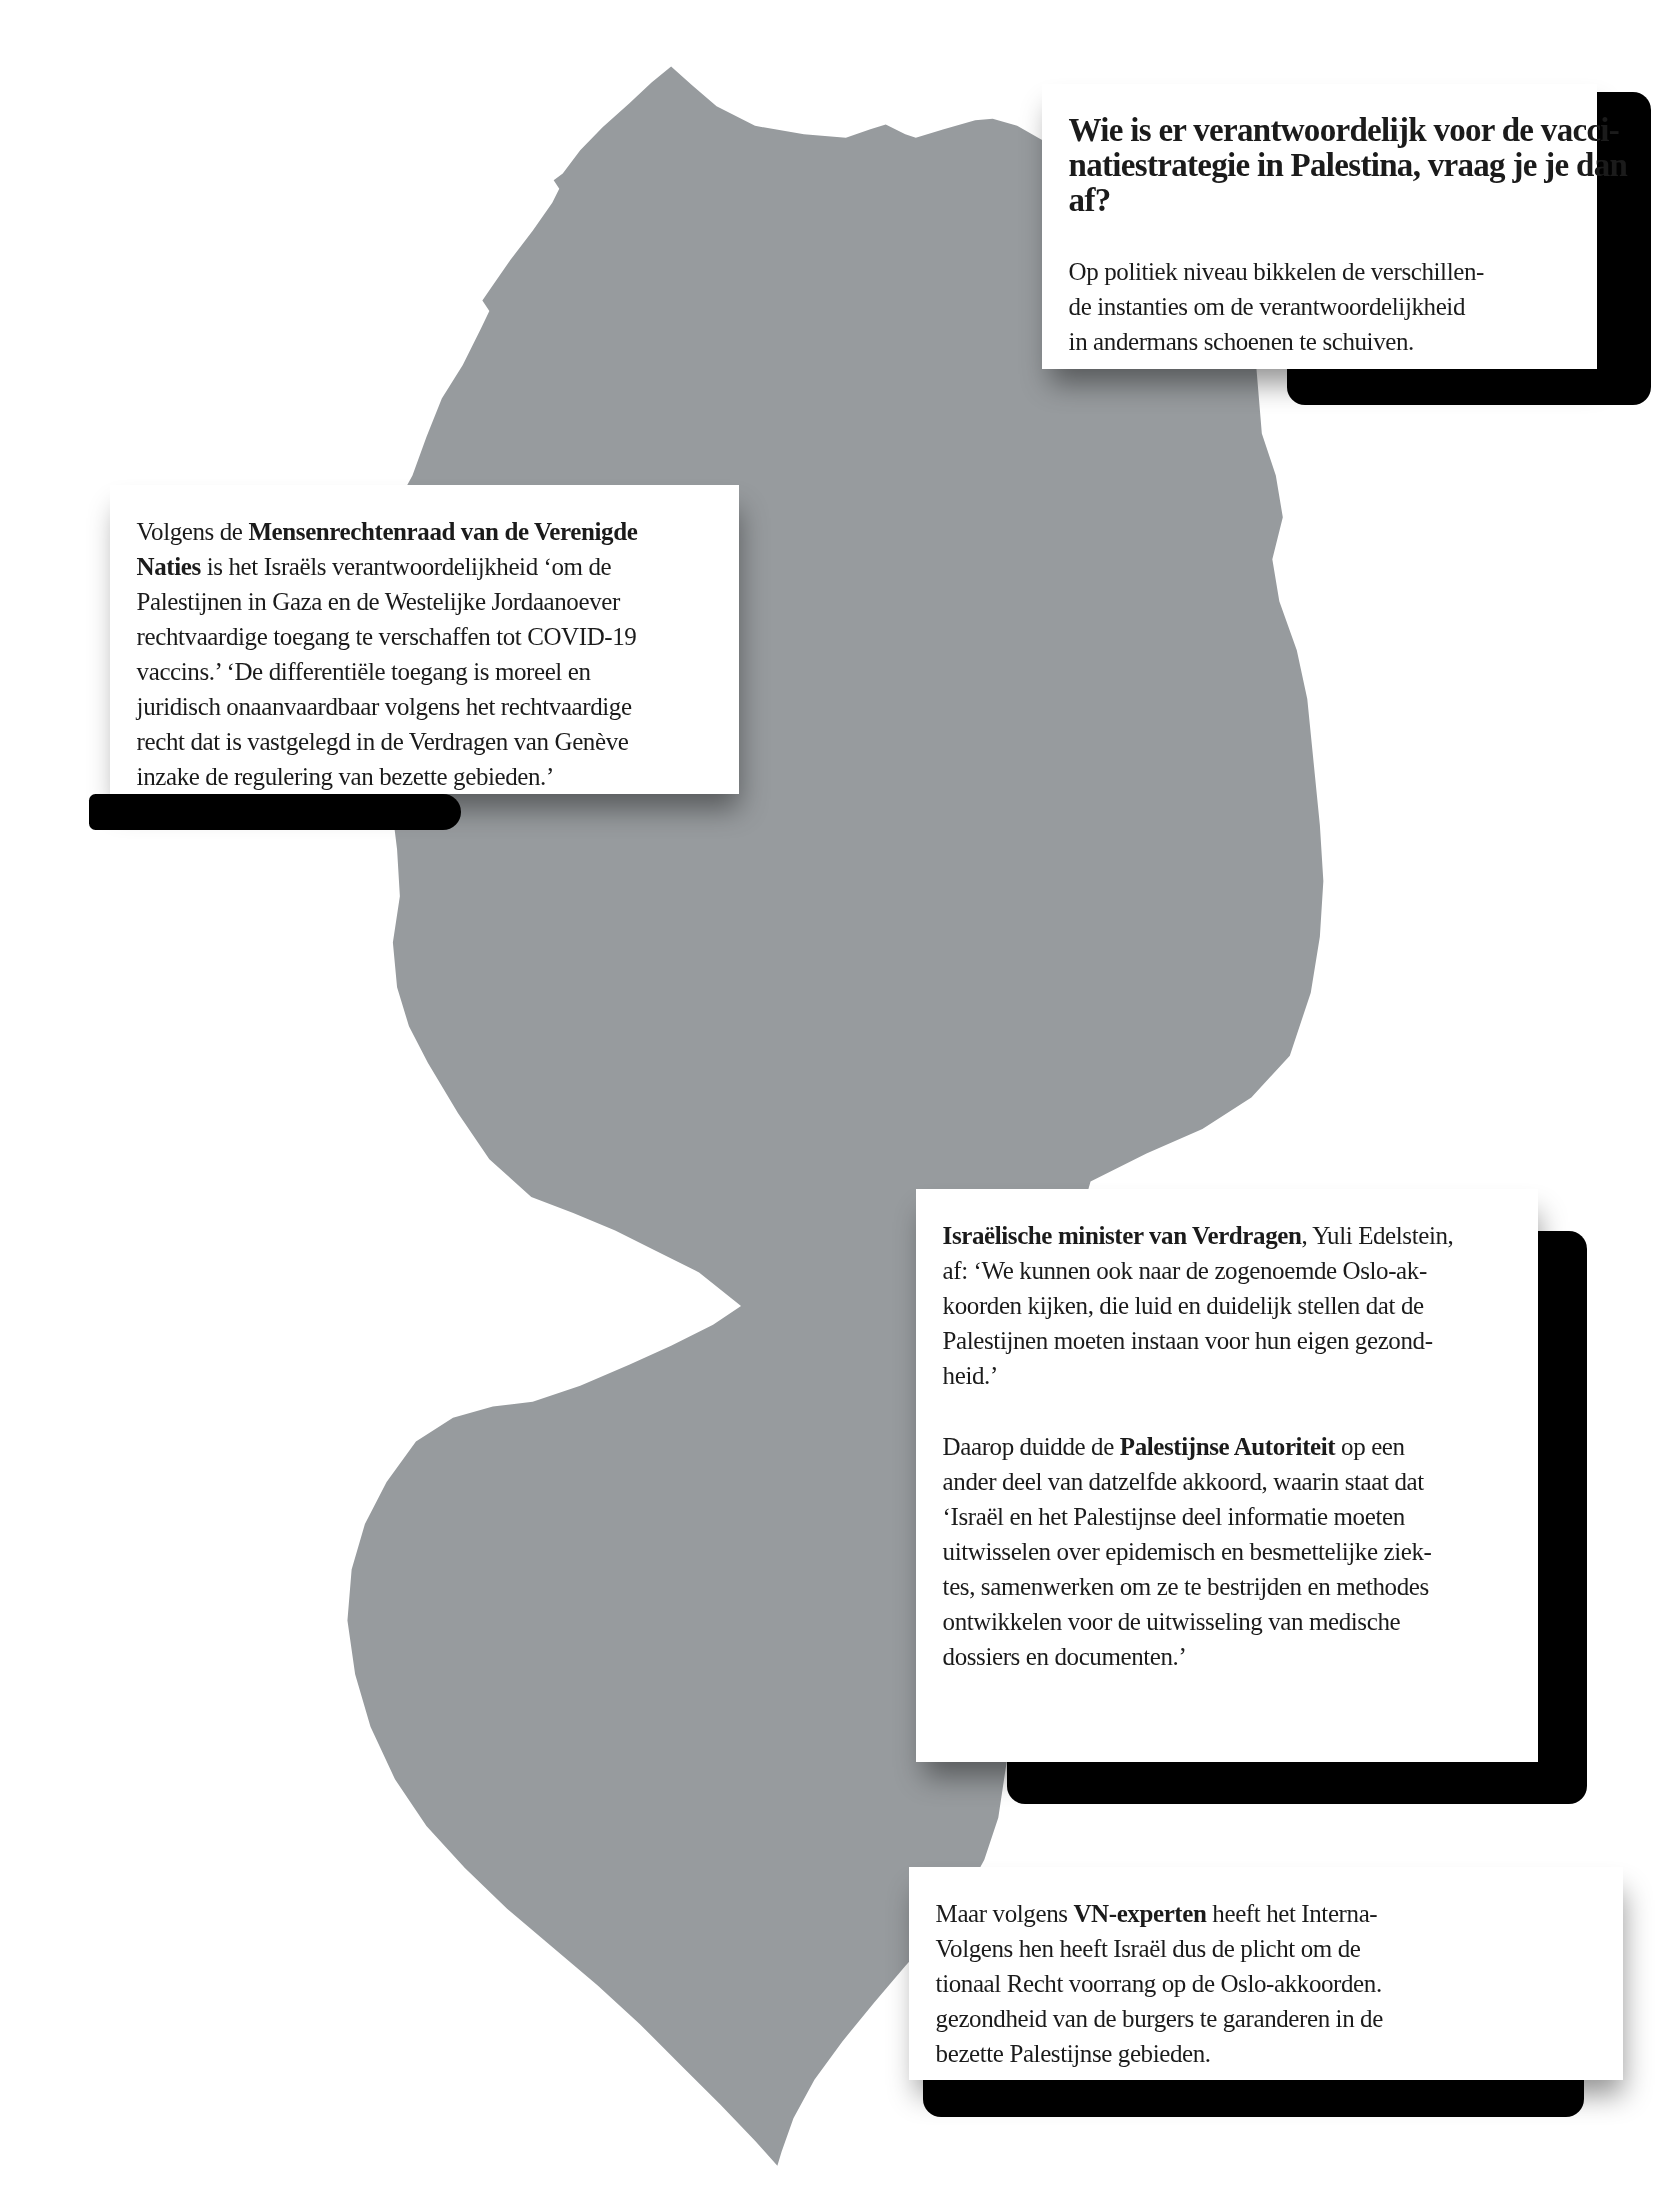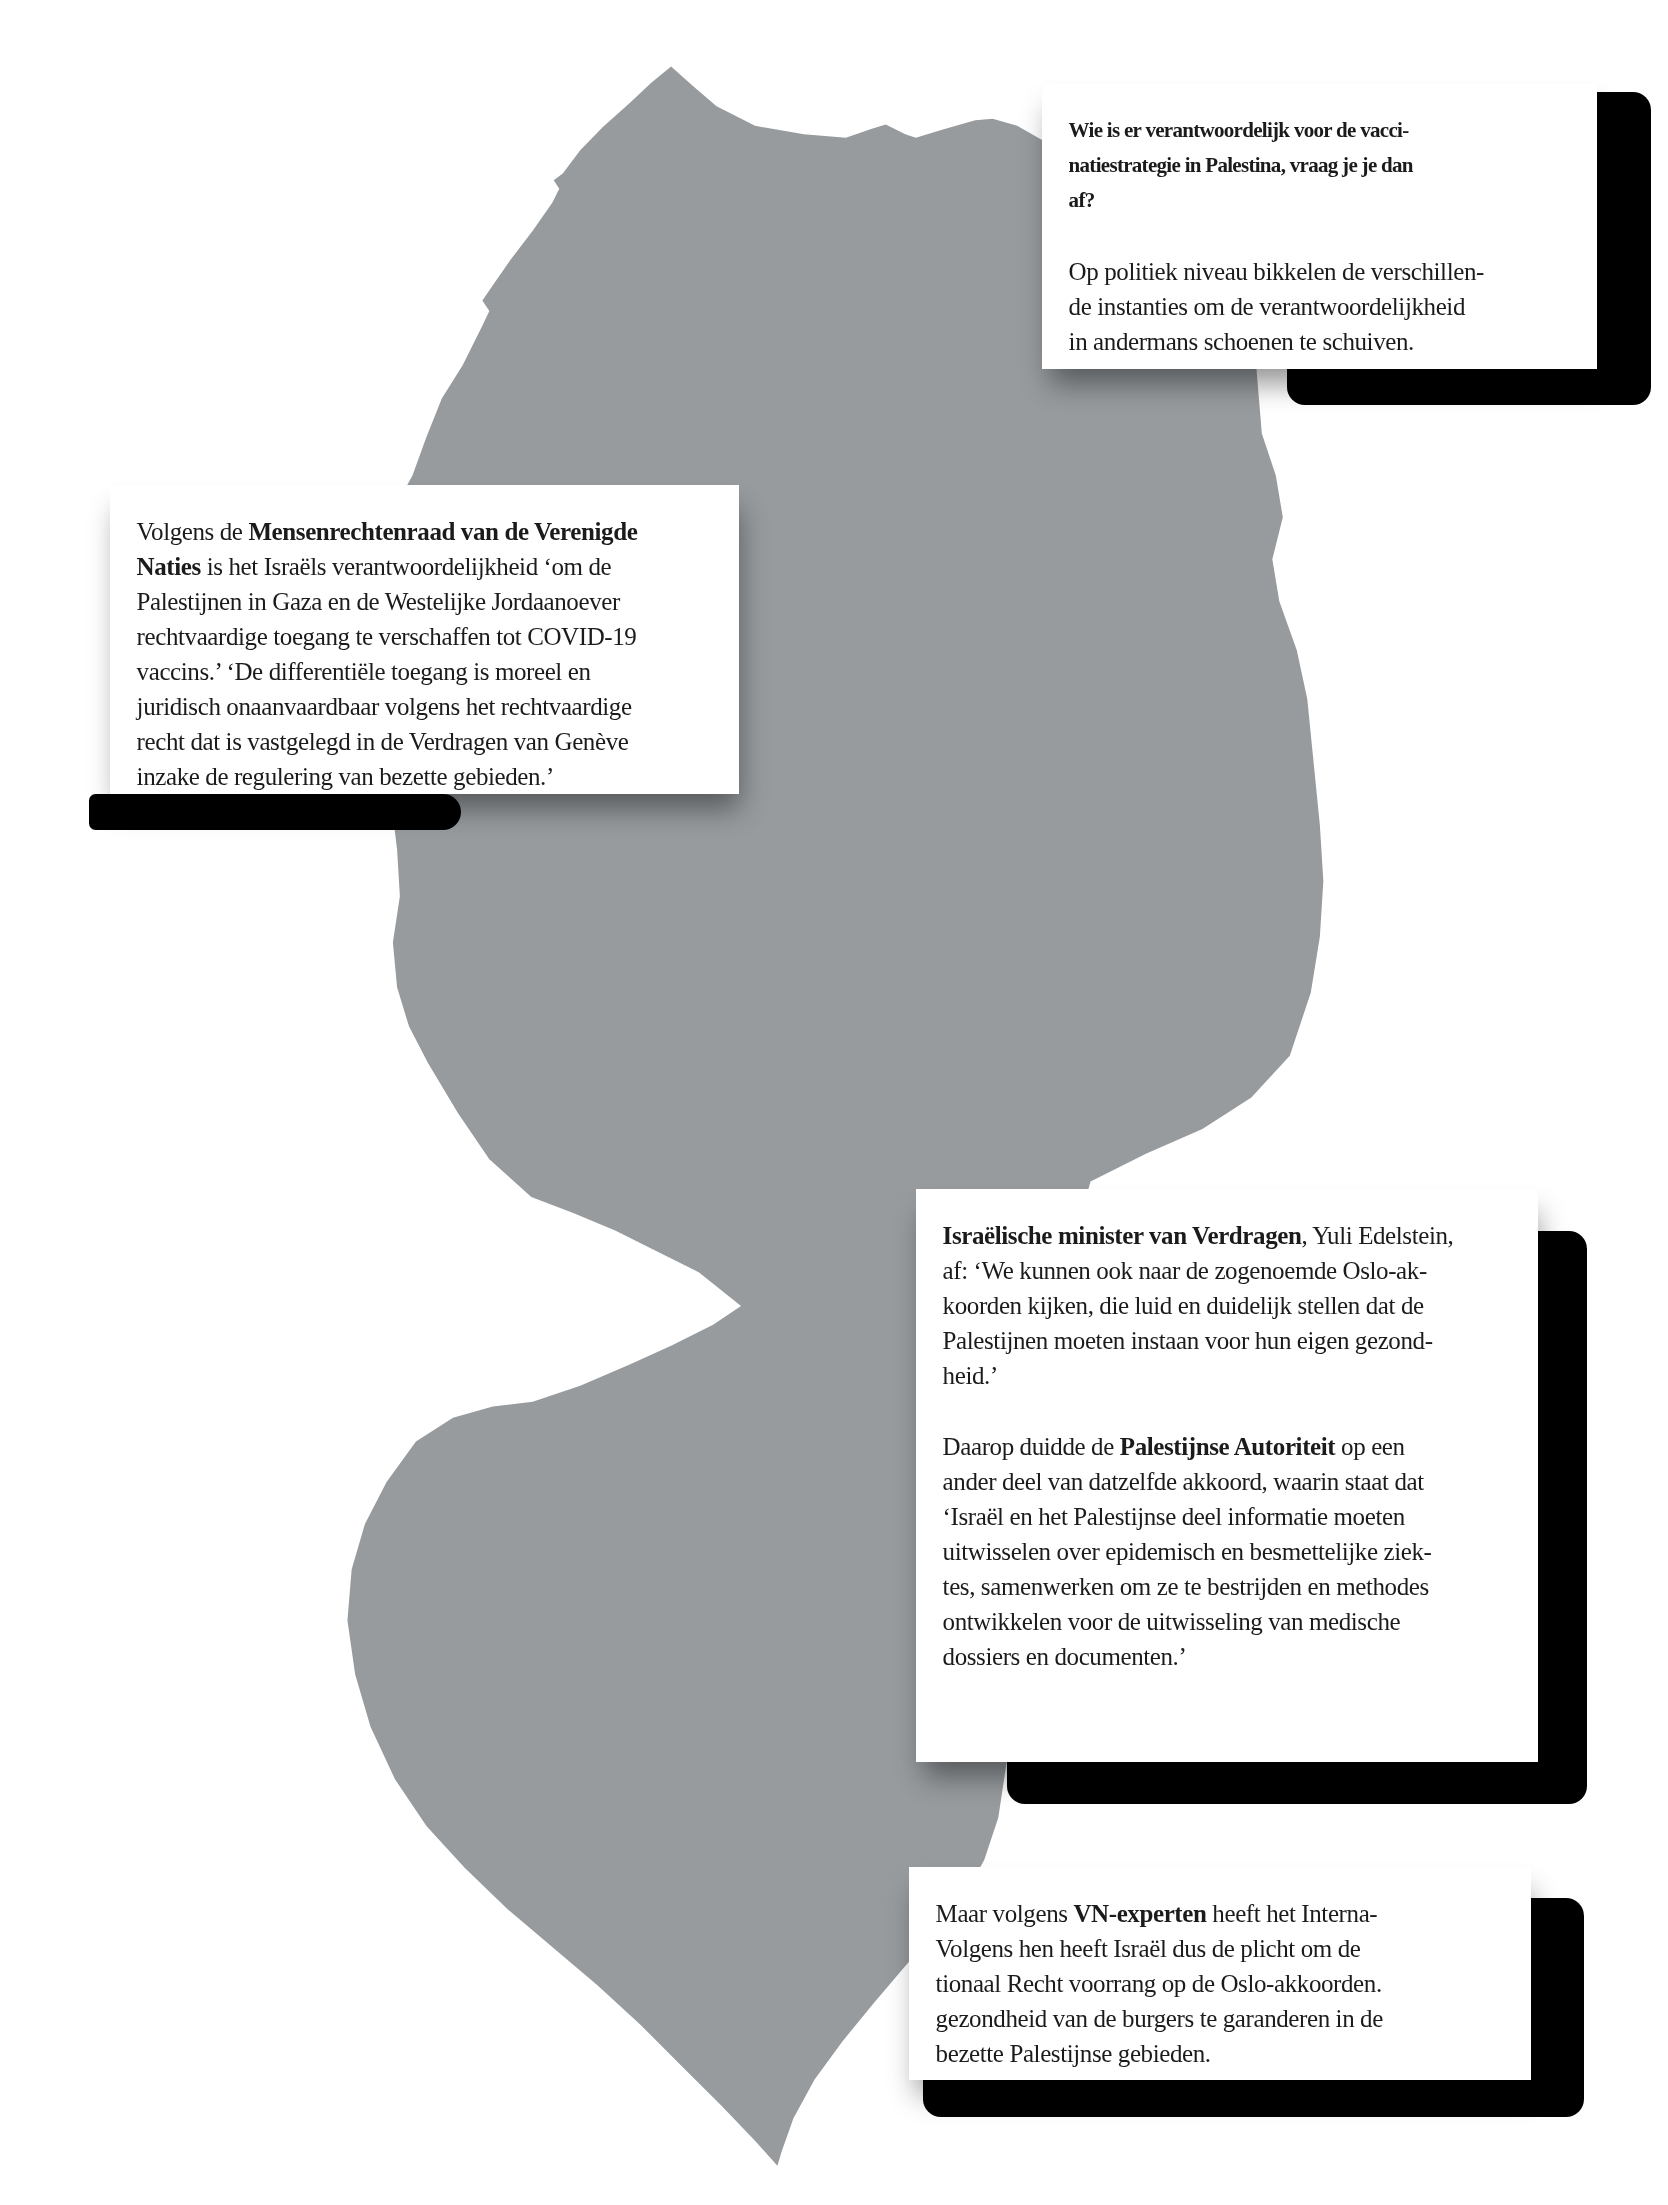--- a/index.html
+++ b/index.html
@@ -30,28 +30,28 @@
     color:var(--text-color);
     font-family:"Liberation Serif","DejaVu Serif",serif;
     font-size:25px;
     line-height:35px;
     letter-spacing:-0.4px;
     box-shadow:4.2px 19.6px 26.6px -4.2px rgba(0,0,0,0.42);
   }
   #box-1{left:1042px;top:84px;width:555px;height:285px;}
   #box-2{left:110px;top:485px;width:629px;height:309px;}
   #box-3{left:916px;top:1189px;width:622px;height:573px;}
-  #box-4{left:909px;top:1867px;width:622px;height:213px;}
+  #box-4{left:909px;top:1867px;width:714px;height:213px;}
   #shadow-1{left:1287px;top:92px;width:364px;height:313px;}
   #shadow-2{left:89px;top:794px;width:372px;height:36px;}
   #shadow-3{left:1007px;top:1231px;width:580px;height:573px;}
   #shadow-4{left:923px;top:1898px;width:661px;height:219px;}
   .para{margin-top:36px;}
   .para:first-child{margin-top:0;}
-  .bold-para{font-weight:700;font-size:21px;letter-spacing:-0.7px;}
+  .bold-para{font-weight:700;font-size:33px;letter-spacing:-0.7px;}
   .line{white-space:nowrap;}
   .line b{font-weight:700;}
 </style>
 </head>
 <body>
 
 <div class="canvas">
 
   <svg class="map-svg" viewBox="0 0 2386 3154" preserveAspectRatio="none">
     <polygon points="960,95 990,122 1025,152 1080,180 1150,192 1210,197 1245,185 1267,178 1295,192 1310,197 1350,185 1395,172 1420,170 1455,180 1490,200 1560,215 1640,245 1710,290 1760,350 1785,420 1795,500 1800,560 1805,620 1825,680 1835,740 1820,800 1830,860 1855,930 1870,1000 1878,1080 1888,1180 1893,1260 1888,1340 1875,1420 1845,1510 1790,1570 1720,1615 1640,1650 1560,1690 1540,1760 1525,1840 1512,1930 1500,2020 1488,2120 1477,2220 1467,2320 1455,2420 1440,2520 1428,2600 1408,2660 1380,2712 1340,2762 1295,2812 1250,2865 1205,2920 1165,2975 1135,3030 1118,3078 1112,3098 1080,3062 1030,3010 975,2955 915,2895 855,2840 790,2785 725,2730 665,2672 610,2612 565,2545 530,2470 508,2395 497,2318 503,2245 522,2180 553,2120 595,2062 648,2028 705,2012 762,2005 830,1982 900,1952 960,1925 1020,1895 1060,1868 1000,1820 940,1790 880,1760 820,1735 760,1712 700,1658 655,1592 612,1520 585,1468 568,1412 562,1348 572,1282 568,1215 560,1150 530,1095 480,1030 458,972 462,912 488,852 520,795 560,735 590,680 610,625 632,570 662,522 688,470 700,445 690,430 705,408 730,372 762,330 790,290 800,270 792,258 805,248 830,215 862,182 900,148 932,118" fill="#979b9e"></polygon>

